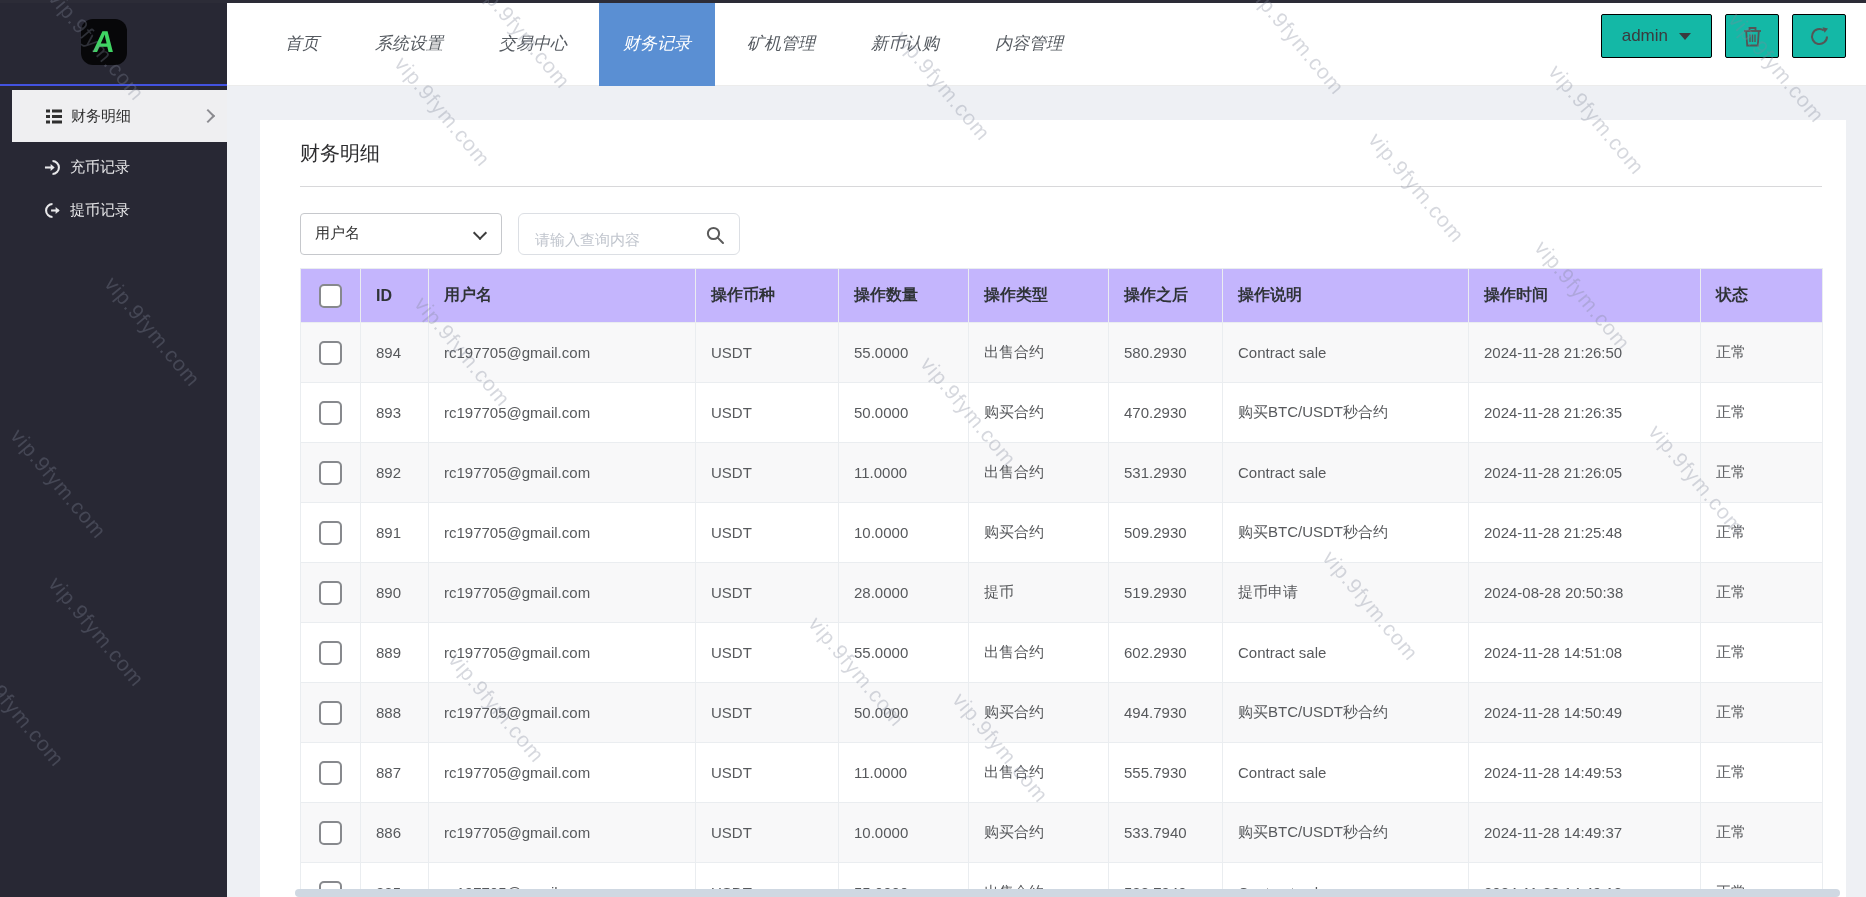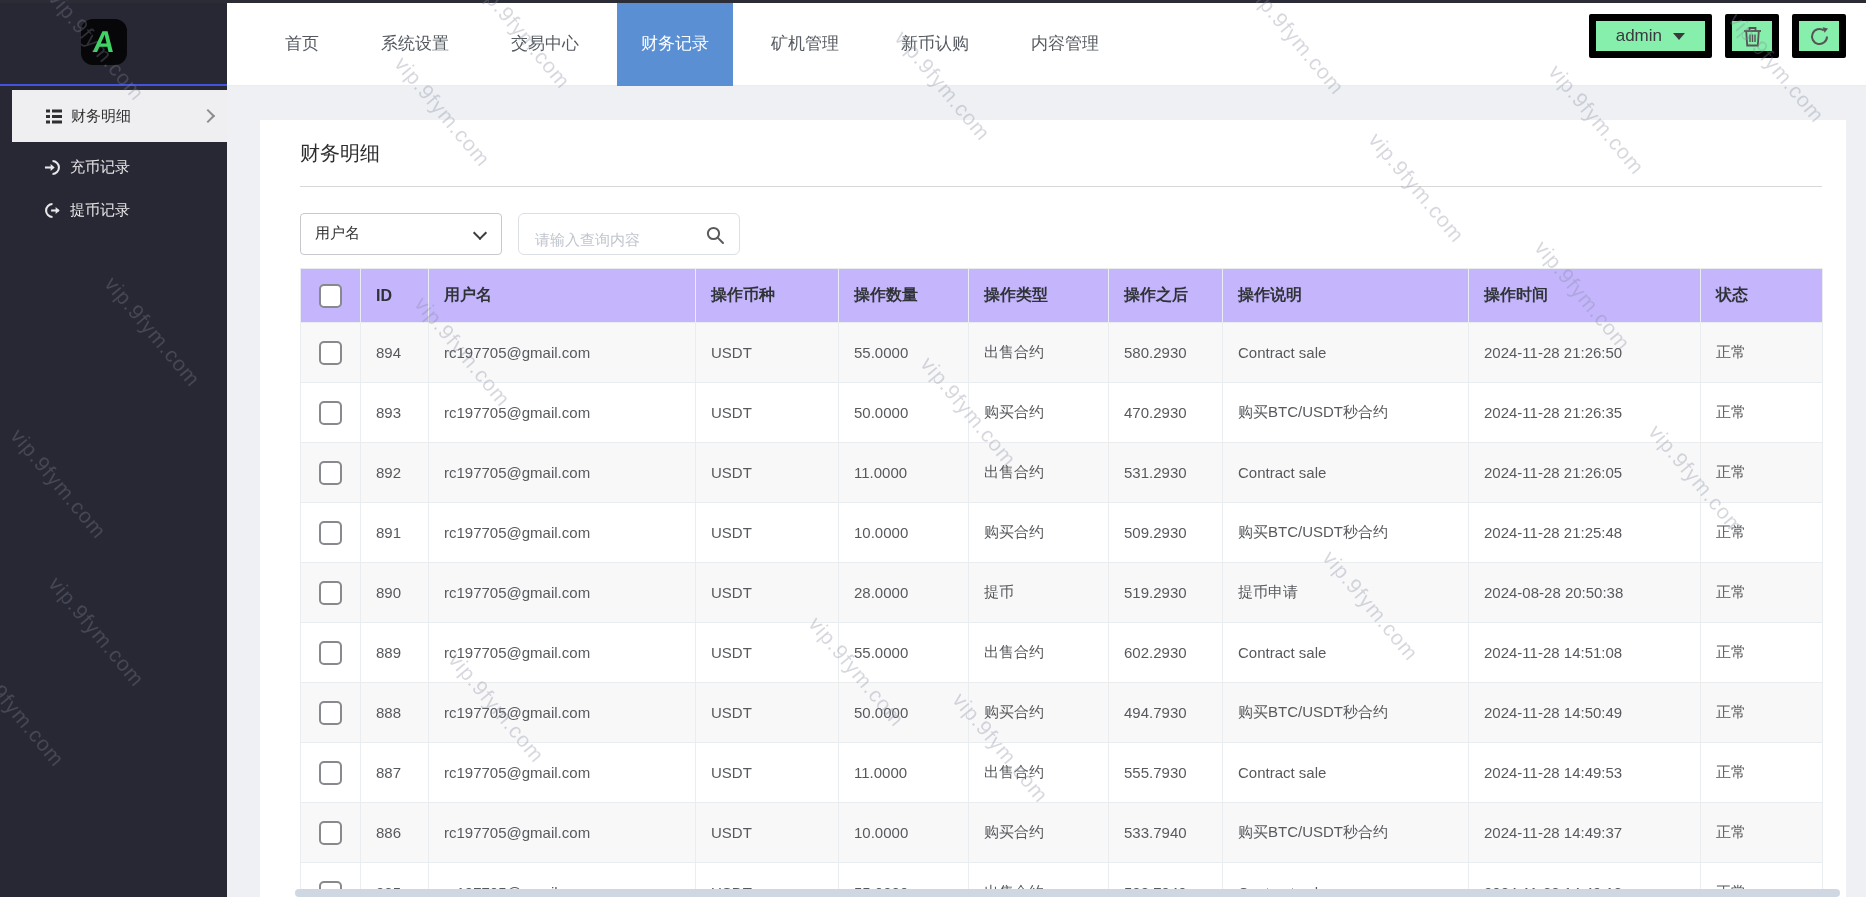--- a/index.html
+++ b/index.html
@@ -7,25 +7,25 @@
     width:1866px;height:897px;overflow:hidden;position:relative;
     background:#eef0f4;
     font-family:"Liberation Sans","DejaVu Sans",sans-serif;
     -webkit-font-smoothing:antialiased;
   }
   
   .top-line{position:absolute;left:0;top:0;width:1866px;height:3px;background:#2c2c37;z-index:6;}
 
   
   .topbar{position:absolute;left:227px;top:0;width:1639px;height:86px;background:#ffffff;border-bottom:1px solid #ececec;box-sizing:border-box;z-index:4;}
-  .tabs{position:absolute;left:34px;top:0;height:86px;display:flex;align-items:stretch;gap:14px;}
+  .tabs{position:absolute;left:34px;top:0;height:86px;display:flex;align-items:stretch;gap:8px;font-style:italic;}
   .tab{display:flex;align-items:center;padding:0 24px;font-size:17px;color:#555a60;cursor:pointer;white-space:nowrap;}
   .tab.active{background:#5a8fd3;color:#ffffff;}
   .topbar-actions{position:absolute;right:20px;top:14px;display:flex;gap:13px;align-items:center;}
-  .btn{height:44px;background:#86efac;border:7px solid #000000;box-sizing:border-box;display:flex;align-items:center;justify-content:center;cursor:pointer;}
+  .btn{height:44px;background:#14b8a6;border:1px solid #000000;box-sizing:border-box;display:flex;align-items:center;justify-content:center;cursor:pointer;}
   .btn-admin{padding:0 20px;font-size:17px;color:#3a3a3e;gap:11px;border-radius:2px;}
   .caret-down{width:0;height:0;border-left:6px solid transparent;border-right:6px solid transparent;border-top:7px solid #3a3a3e;}
   .btn-icon{width:54px;border-radius:2px;}
 
   
   .sidebar{position:absolute;left:0;top:0;width:227px;height:897px;background:#282834;z-index:5;}
   .logo-area{position:relative;height:84px;border-bottom:2px solid #4353e0;}
   .logo-box{position:absolute;left:81px;top:19px;width:46px;height:46px;background:#070709;border-radius:12px;display:flex;align-items:center;justify-content:center;}
   .logo-a{font-size:30px;font-weight:800;color:#3fd463;transform:skewX(-6deg);line-height:1;}
   .side-section{display:flex;align-items:center;gap:14px;padding:24px 0 16px 30px;color:#ffffff;font-size:16px;font-weight:bold;cursor:pointer;}

